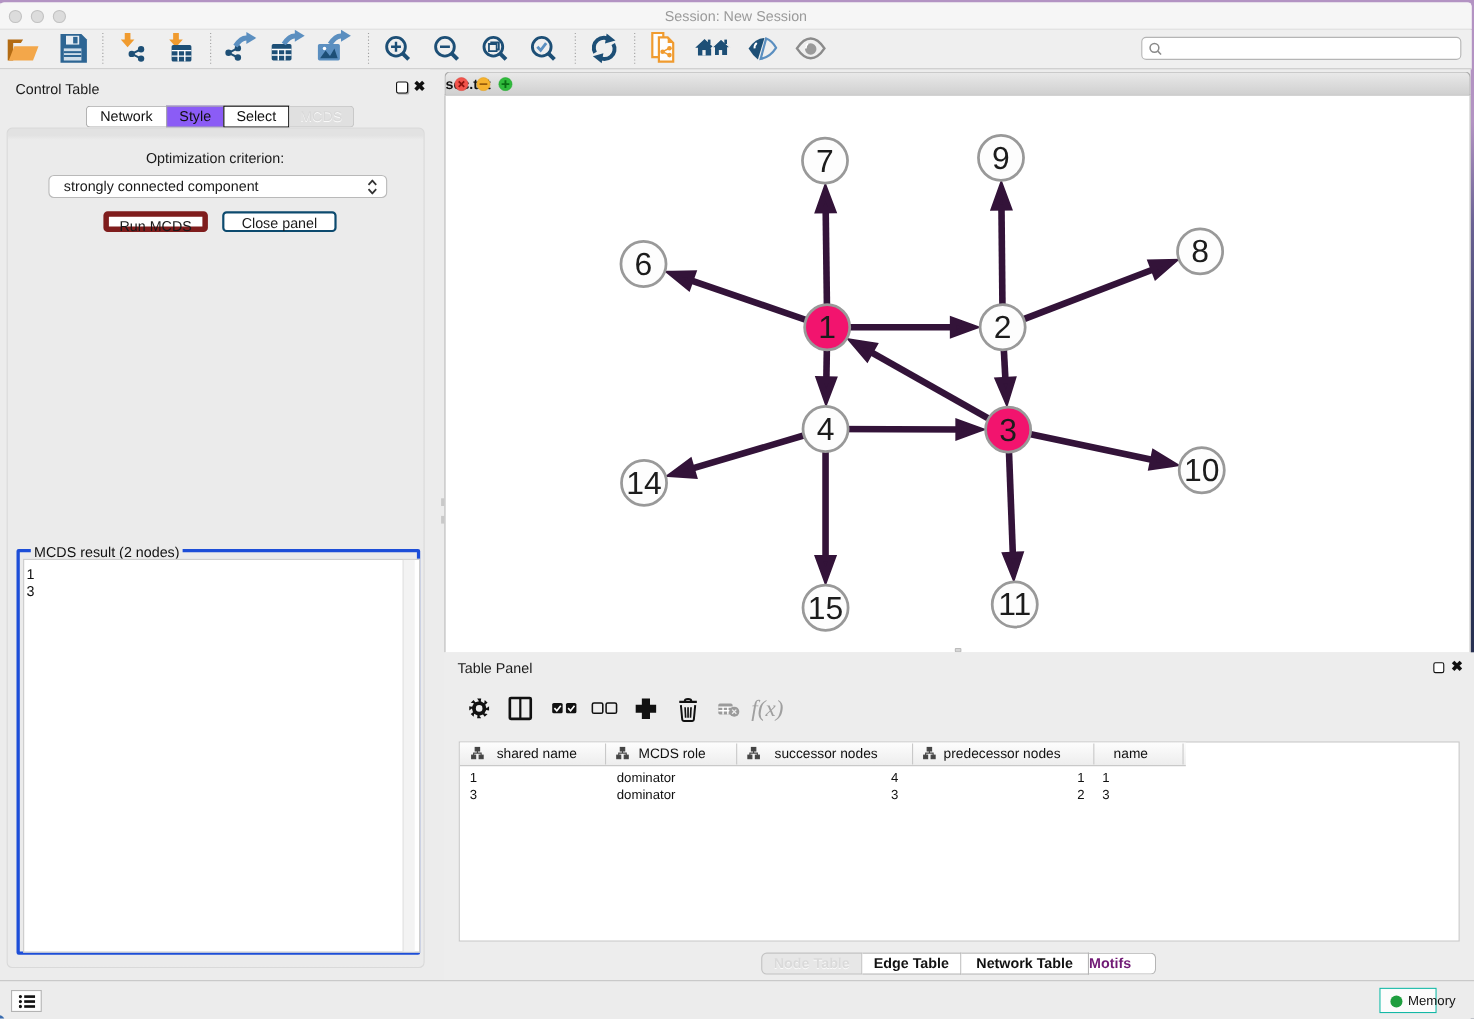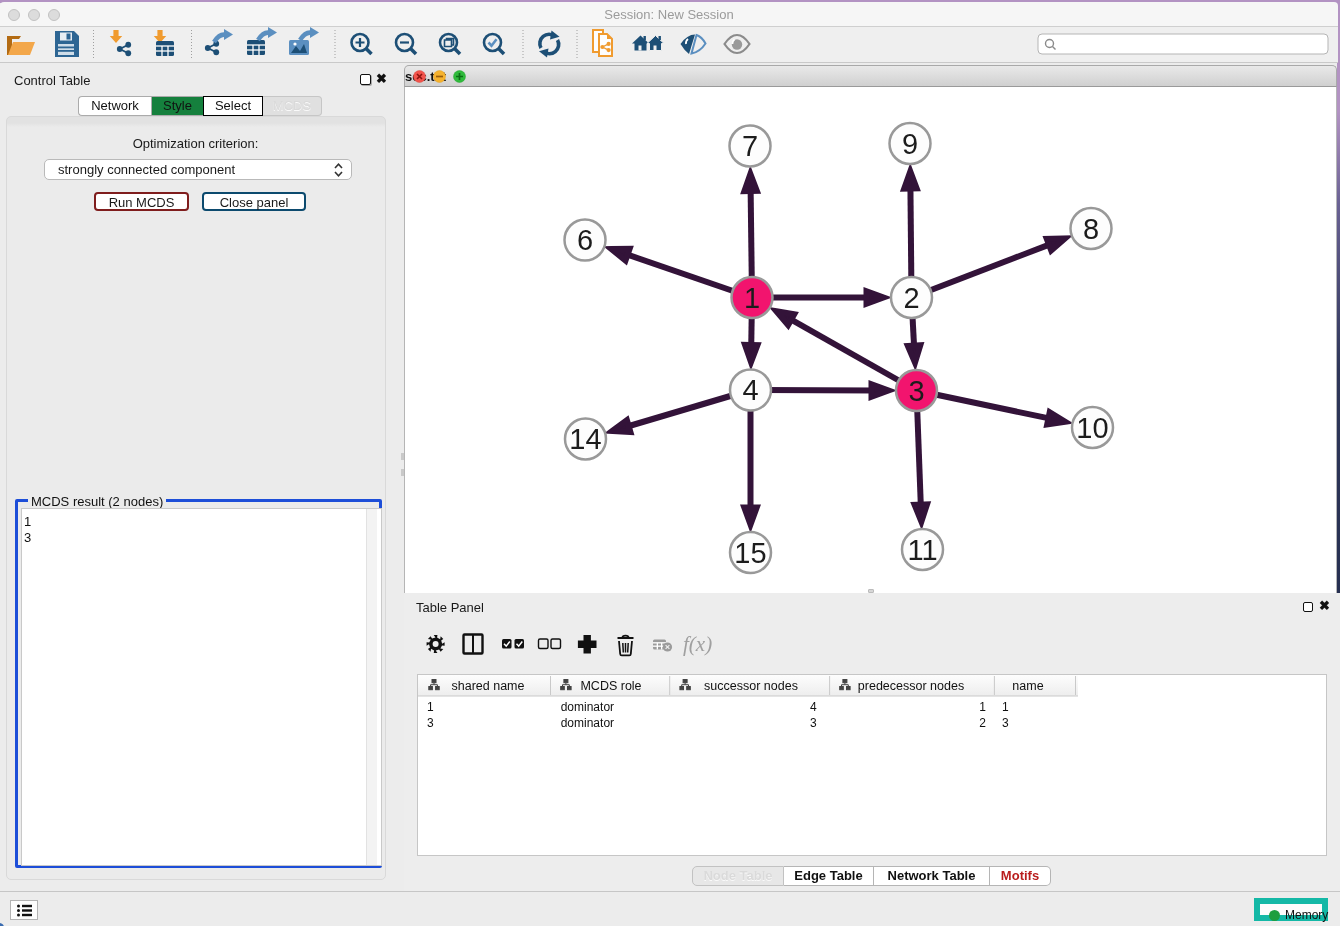--- a/index.html
+++ b/index.html
@@ -126,33 +126,33 @@
       <line x1="1052.5" y1="19.5" x2="1055.5" y2="22.5" stroke="#8a8a8a" stroke-width="1.4"></line>
     </svg>
   </div>
 
 <div class="abs" id="cpanel" style="left:0;top:63px;width:391px;height:828px;background:#ececec;">
   <div class="abs" style="left:14px;top:10px;font-size:13px;color:#1a1a1a;">Control Table</div>
   <div class="abs" style="left:360px;top:11px;width:11px;height:11px;border:1.5px solid #111;border-radius:2px;background:#fff;box-shadow:1px 1px 0 #aaa;"></div>
   <div class="abs" style="left:376px;top:8px;font-size:13px;font-weight:bold;color:#111;">✖</div>
   <div class="abs" style="left:78px;top:33px;height:20px;display:flex;font-size:13px;">
     <div style="width:73px;background:#fff;border:1px solid #ababab;border-right:none;border-radius:4px 0 0 4px;text-align:center;line-height:18px;color:#111;">Network</div>
-    <div style="width:52px;background:#15803d;border:1px solid #ababab;border-right:none;text-align:center;line-height:18px;color:#111;">Style</div>
+    <div style="width:52px;background:#8b5cf6;border:1px solid #ababab;border-right:none;text-align:center;line-height:18px;color:#111;">Style</div>
     <div style="width:60px;background:#fff;border:1px solid #000000;text-align:center;line-height:18px;color:#111;">Select</div>
     <div style="width:59px;background:#e0e0e0;border:1px solid #c6c6c6;border-left:none;border-radius:0 4px 4px 0;text-align:center;line-height:18px;color:#d9d9d9;text-shadow:0 1px 0 #fafafa;">MCDS</div>
   </div>
   <div class="abs" style="left:6px;top:53px;width:380px;height:764px;border:1px solid #d9d9d9;border-radius:5px;background:linear-gradient(#e2e2e2 0px,#e2e2e2 6px,#ebebeb 10px);"></div>
   <div class="abs" style="left:44px;top:96px;width:308px;height:21px;background:#fff;border:1px solid #b9b9b9;border-radius:5px;font-size:13px;color:#1a1a1a;line-height:19px;padding-left:13px;">strongly connected component
     <svg class="abs" style="right:7px;top:3px;" width="11" height="14" viewBox="0 0 11 14">
         <path d="M2 5 L5.5 1.2 L9 5" fill="none" stroke="#333" stroke-width="1.6"></path>
         <path d="M2 9 L5.5 12.8 L9 9" fill="none" stroke="#333" stroke-width="1.6"></path>
       </svg>
   </div>
   <div class="abs" style="left:0;top:73px;width:391px;text-align:center;font-size:13px;color:#1a1a1a;">Optimization criterion:</div>
-  <div class="abs" style="left:94px;top:129px;width:95px;height:19px;background:#fff;border:2px solid #7f1d1d;border-radius:4px;text-align:center;font-size:13px;line-height:17px;color:#1a1a1a;">Run MCDS</div>
+  <div class="abs" style="left:94px;top:129px;width:95px;height:19px;background:#fff;border:5px solid #7f1d1d;border-radius:4px;text-align:center;font-size:13px;line-height:17px;color:#1a1a1a;">Run MCDS</div>
   <div class="abs" style="left:202px;top:129px;width:104px;height:19px;background:#fff;border:2px solid #0c4a6e;border-radius:4px;text-align:center;font-size:13px;line-height:17px;color:#1a1a1a;">Close panel</div>
   <div class="abs" style="left:15px;top:436px;width:367px;height:369px;border:3px solid #1d4ed8;border-radius:2px;">
     <div class="abs" style="left:10px;top:-8px;background:#ebebeb;padding:0 3px;font-size:13px;color:#111;line-height:16px;">MCDS result (2 nodes)</div>
     <div class="abs" style="left:3px;top:6px;width:361px;height:358px;background:#fff;border:1px solid #c9c9c9;">
       <div style="font-size:13px;color:#111;padding:5px 0 0 2px;line-height:16px;">1<br>3</div>
       <div class="abs" style="left:344px;top:0;width:11px;height:356px;background:#f3f3f3;border-left:1px solid #e2e2e2;"></div>
     </div>
   </div>
 </div>
 
@@ -327,33 +327,33 @@
           <text x="398.6" y="51.5" text-anchor="end">3</text>
           <text x="568" y="51.5" text-anchor="end">2</text>
           <text x="584" y="51.5">3</text>
         </g>
       </svg>
     </div>
   <div class="abs" style="left:288px;top:273px;height:20px;display:flex;font-size:13px;font-weight:600;">
     <div style="width:92px;background:#e7e7e7;border:1px solid #c2c2c2;border-radius:5px 0 0 5px;text-align:center;line-height:18px;color:#dadada;text-shadow:0 1px 0 #fafafa;">Node Table</div>
     <div style="width:90px;background:#fff;border:1px solid #b5b5b5;border-left:none;text-align:center;line-height:18px;color:#111;">Edge Table</div>
     <div style="width:116px;background:#fff;border:1px solid #b5b5b5;border-left:none;text-align:center;line-height:18px;color:#111;">Network Table</div>
-    <div style="width:61px;background:#fff;border:1px solid #b5b5b5;border-left:none;border-radius:0 5px 5px 0;text-align:center;line-height:18px;color:#b91c1c;">Motifs</div>
+    <div style="width:61px;background:#fff;border:1px solid #b5b5b5;border-left:none;border-radius:0 5px 5px 0;text-align:left;line-height:18px;color:#701a75;">Motifs</div>
   </div>
 </div>
 
 <div class="abs" style="left:0;top:891px;width:1340px;height:35px;background:#ececec;border-top:1px solid #c6c6c6;">
   <div class="abs" style="left:10px;top:8px;width:28px;height:20px;background:#fdfdfd;border:1px solid #b3b3b3;">
     <svg class="abs" style="left:6px;top:3px;" width="15" height="13" viewBox="0 0 15 13">
       <circle cx="1.5" cy="2" r="1.5" fill="#111"></circle>
         <rect x="5" y="0.8" width="10" height="2.4" fill="#111"></rect>
       <circle cx="1.5" cy="6.5" r="1.5" fill="#111"></circle>
         <rect x="5" y="5.3" width="10" height="2.4" fill="#111"></rect>
       <circle cx="1.5" cy="11" r="1.5" fill="#111"></circle>
         <rect x="5" y="9.8" width="10" height="2.4" fill="#111"></rect>
     </svg>
   </div>
-  <div class="abs" style="left:1254px;top:6px;width:74px;height:23px;background:#fcfcfc;border:6px solid #14b8a6;font-size:12px;color:#111;">
+  <div class="abs" style="left:1254px;top:6px;width:52px;height:23px;background:#fcfcfc;border:1px solid #14b8a6;font-size:12px;color:#111;">
     <div class="abs" style="left:9px;top:5.5px;width:11px;height:11px;border-radius:50%;background:#1e9e3e;"></div>
     <div class="abs" style="left:25px;top:4px;">Memory</div>
   </div>
   <div class="abs" style="left:-5px;top:31px;width:9px;height:9px;border-radius:50%;background:#3a6cb0;"></div>
 </div>
 
 </body></html>

